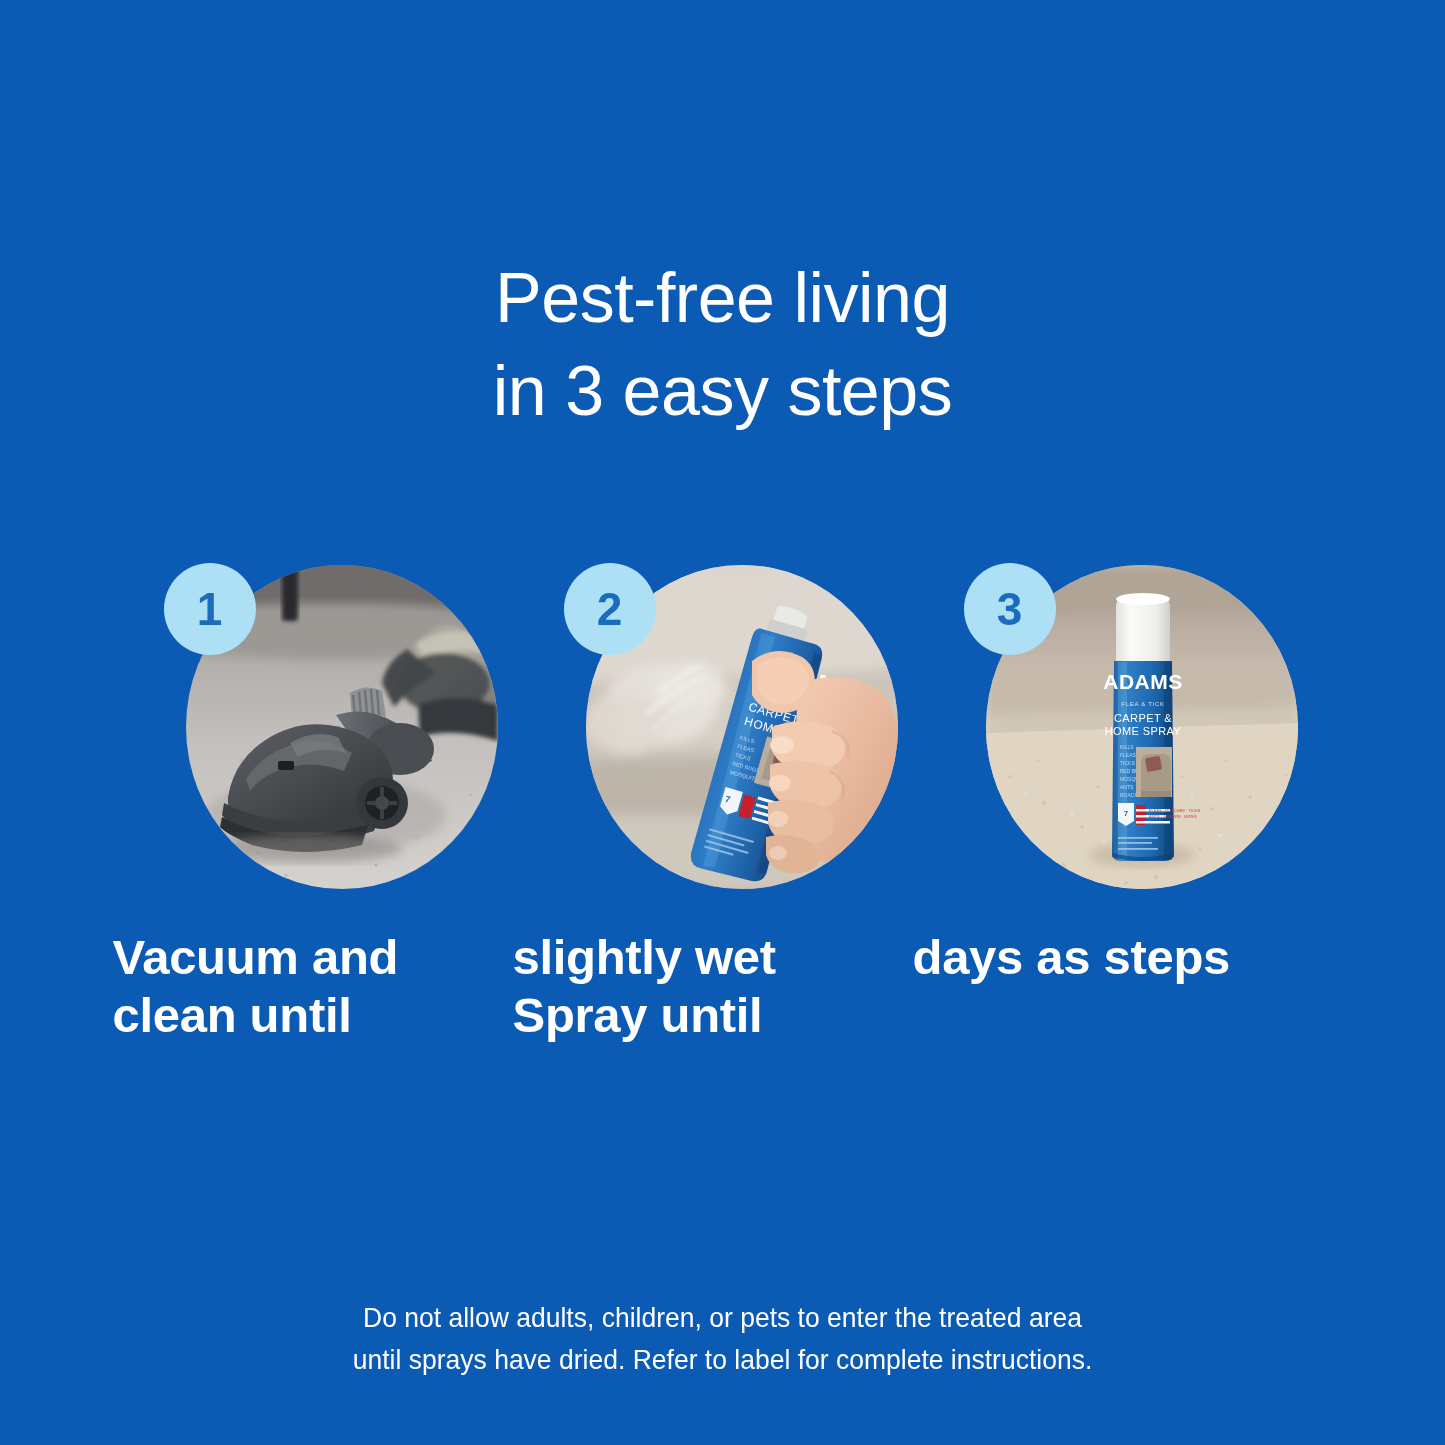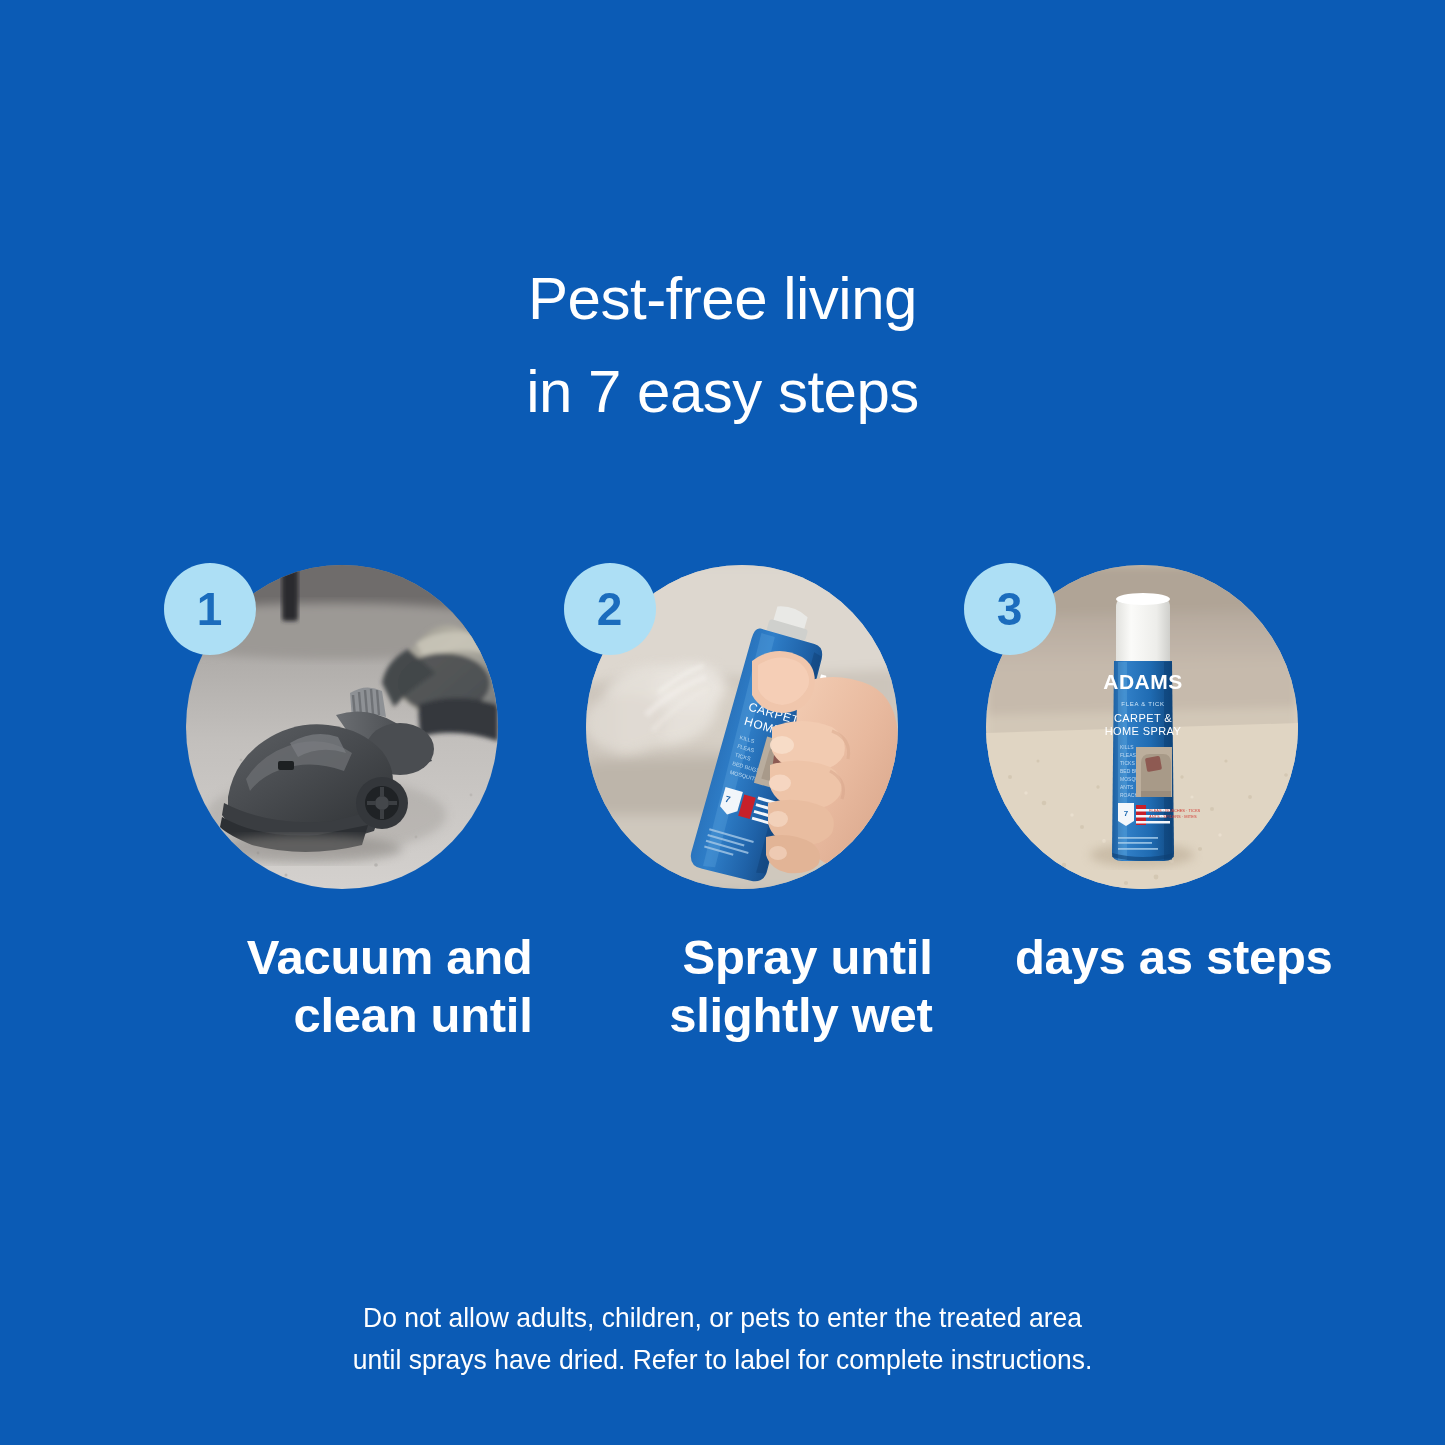--- a/index.html
+++ b/index.html
@@ -11,21 +11,21 @@
     position:relative;
   }
   .page{position:absolute;inset:0;background:#0b5bb5;}
 
   
   .title{
     position:absolute;
     left:0;right:0;top:252px;
     text-align:center;
     color:#ffffff;
-    font-size:60px;
+    font-size:70px;
     line-height:93px;
     font-weight:400;
     letter-spacing:-0.5px;
     font-family:"Liberation Sans","DejaVu Sans",sans-serif;
   }
   .title .l{display:block;}
 
   
   .steps{
     position:absolute;
@@ -68,21 +68,21 @@
     align-items:center;
     justify-content:center;
     font-size:46px;
     font-weight:700;
     z-index:4;
     font-family:"Liberation Sans","DejaVu Sans",sans-serif;
   }
 
   .caption{
     margin-top:38px;
-    text-align:right;
+    text-align:left;
     color:#ffffff;
     font-size:49px;
     line-height:58px;
     font-weight:600;
     letter-spacing:-0.3px;
     width:420px;
   }
   .caption .l{display:block;}
 
   
@@ -99,21 +99,21 @@
   }
   .footer .l{display:block;}
 </style>
 </head>
 <body>
 
 <div class="page">
 
   <div class="title">
     <span class="l">Pest-free living</span>
-    <span class="l">in 7 easy steps</span>
+    <span class="l">in 3 easy steps</span>
   </div>
 
   <div class="steps">
 
     <div class="step">
       <div class="circle-wrap">
         <div class="photo">
           <svg viewBox="0 0 312 324" preserveAspectRatio="none">
             <defs>
               <linearGradient id="carpet1" x1="0" y1="0" x2="0" y2="1">
@@ -345,22 +345,22 @@
               <path d="M246 166 Q266 174 262 194" stroke="#d9a98e" stroke-width="3" fill="none" opacity="0.5"></path>
               <path d="M244 206 Q262 216 256 234" stroke="#d7a68b" stroke-width="3" fill="none" opacity="0.5"></path>
             </g>
           </svg>
         </div>
         <div class="badge">
           <span>2</span>
         </div>
       </div>
       <div class="caption">
+        <span class="l">slightly wet</span>
         <span class="l">Spray until</span>
-        <span class="l">slightly wet</span>
       </div>
     </div>
 
     <div class="step">
       <div class="circle-wrap">
         <div class="photo">
           <svg viewBox="0 0 312 324" preserveAspectRatio="none">
             <defs>
               <linearGradient id="carpet3" x1="0" y1="0" x2="0" y2="1">
                 <stop offset="0" stop-color="#cfc2ae"></stop>

